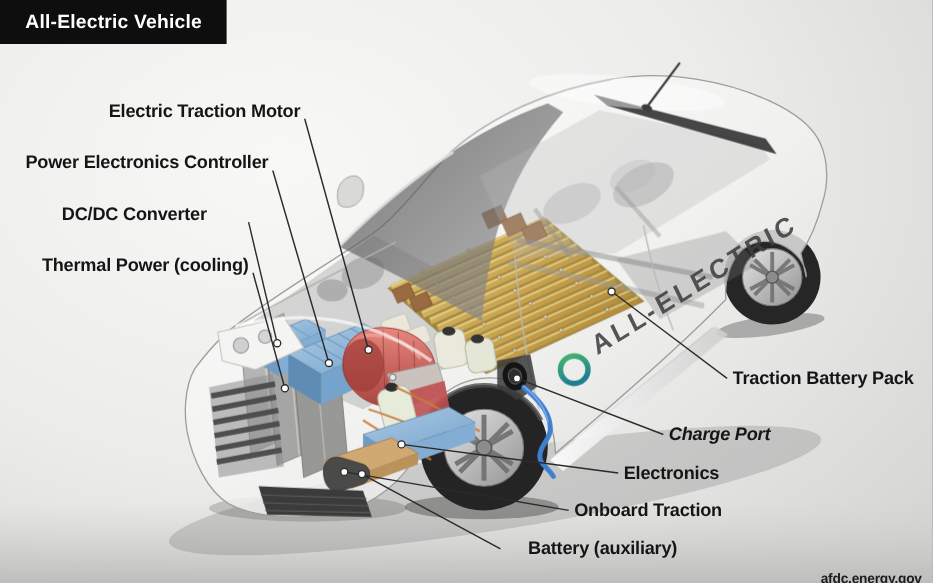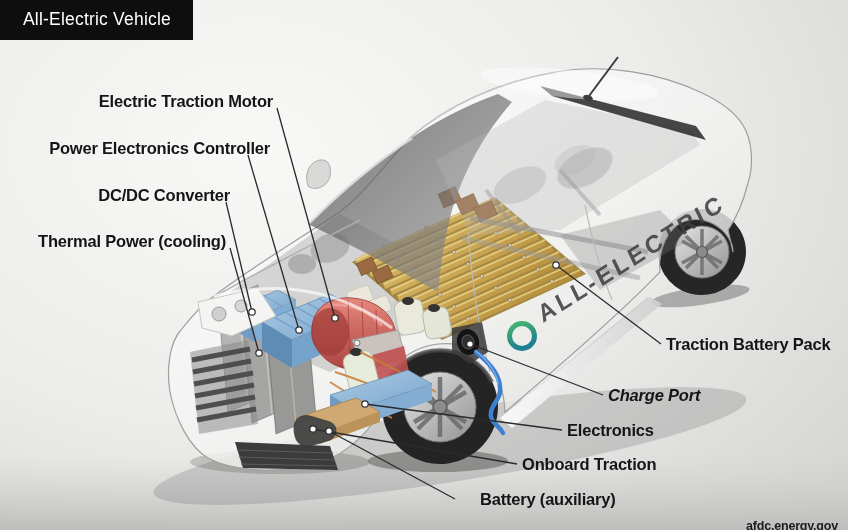--- a/index.html
+++ b/index.html
@@ -1,21 +1,21 @@
 <!DOCTYPE html>
 <html><head>
 <meta charset="utf-8">
 <style>
   html,body{margin:0;padding:0;background:#888;}
   #stage{position:relative;width:848px;height:530px;overflow:hidden;
          font-family:"Liberation Sans",sans-serif;
          background:radial-gradient(ellipse 900px 620px at 30% 28%, #f8f8f7 0%, #ececeb 45%, #d9d9d8 78%, #cbcbca 100%);}
   #art{position:absolute;left:0;top:0;}
   #title-badge{position:absolute;left:0;top:0;background:var(--title-bg,#0e0e0e);
-       color:var(--title-text,#fff);font-size:17.5px;font-weight:400;
+       color:var(--title-text,#fff);font-size:17.5px;font-weight:700;
        padding:9px 22px 10px 23px;letter-spacing:.2px;}
   #source-credit{position:absolute;right:10px;top:508px;font-size:12.5px;font-weight:700;
        color:#1c1c1c;letter-spacing:-0.2px;margin-top:11px;}
   .diagram-label{position:absolute;white-space:nowrap;font-size:16.5px;font-weight:700;
        color:var(--label-ink,#151515);letter-spacing:-0.2px;line-height:19px;}
   .diagram-label.side-right{text-align:center;}
   .diagram-label.side-left{}
 </style>
 </head>
 <body>
@@ -364,22 +364,22 @@
         <line x1="517" y1="464" x2="313" y2="429" stroke="#2b2b2b" stroke-width="1.3"></line>
         <circle cx="313" cy="429" r="3.2" fill="#ffffff" stroke="#2b2b2b" stroke-width="1.2"></circle>
         <line x1="455" y1="499" x2="329" y2="431" stroke="#2b2b2b" stroke-width="1.3"></line>
         <circle cx="329" cy="431" r="3.2" fill="#ffffff" stroke="#2b2b2b" stroke-width="1.2"></circle>
       </g>
 </svg>
 
 <div id="title-badge">All-Electric Vehicle</div>
 <div id="labels">
       <div class="diagram-label side-left" style="top: 92px; right: 575px;">Electric Traction Motor</div>
-      <div class="diagram-label side-left" style="top: 139px; right: 578px;">Power Electronics Controller</div>
-      <div class="diagram-label side-left" style="top: 186px; right: 618px;">DC/DC Converter</div>
+      <div class="diagram-label side-left" style="top: 139px; right: 604px;">Power Electronics Controller</div>
+      <div class="diagram-label side-left" style="top: 186px; right: 660px;">DC/DC Converter</div>
       <div class="diagram-label side-left" style="top: 232px; right: 622px;">Thermal Power (cooling)</div>
       <div class="diagram-label side-right" style="top: 335px; left: 666px;">Traction Battery Pack</div>
       <div class="diagram-label side-right" style="top: 386px; left: 608px; font-style: italic;">Charge Port</div>
       <div class="diagram-label side-right" style="top: 421px; left: 567px;">Electronics</div>
       <div class="diagram-label side-right" style="top: 455px; left: 522px;">Onboard Traction</div>
       <div class="diagram-label side-right" style="top: 490px; left: 480px;">Battery (auxiliary)</div>
     </div>
 <div id="source-credit">afdc.energy.gov</div>
 
 </div>

